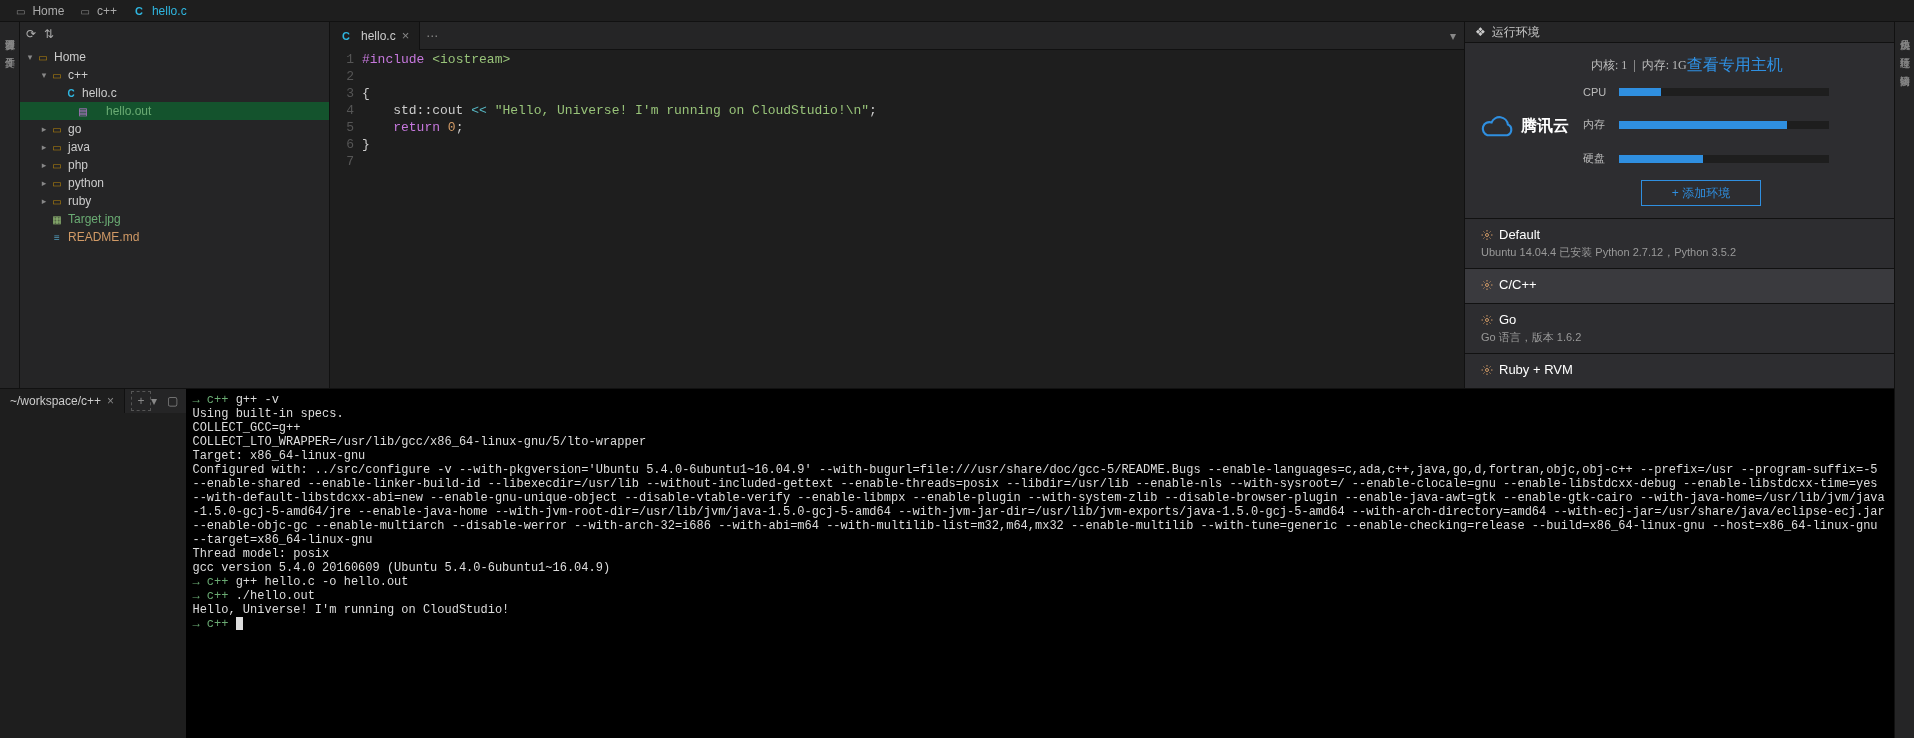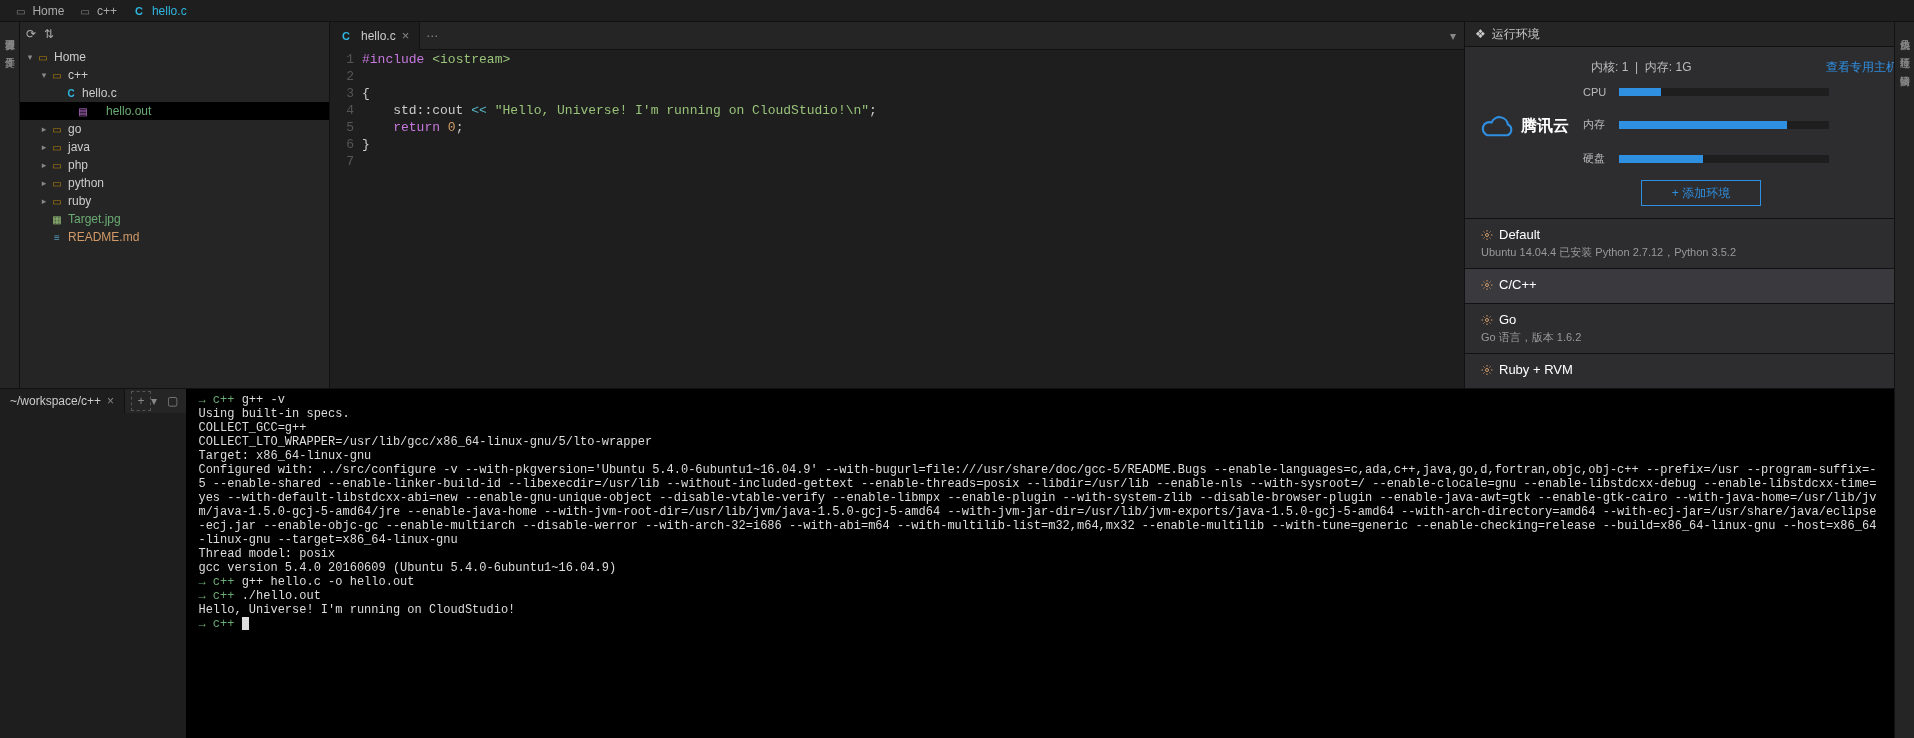--- a/index.html
+++ b/index.html
@@ -98,21 +98,21 @@
 .tree { flex: 1; overflow: auto; padding-top: 2px; }
 .tree-row {
   display: flex;
   align-items: center;
   height: 18px;
   padding-left: 4px;
   cursor: pointer;
   color: #ccc;
   font-size: 12px;
 }
-.tree-row.sel { background: #000000; gap: 12px; }
+.tree-row.sel { background: #14532d; gap: 12px; }
 .tw { width: 12px; display: inline-block; text-align: center; color: #888; font-size: 9px; }
 .ind1 { padding-left: 18px; }
 .ind2 { padding-left: 32px; }
 .txtgreen { color: #6aab73; }
 .txtorange { color: #d19a66; }
 .file-ic { width: 14px; height: 14px; display: inline-flex; align-items: center; justify-content: center; margin-right: 4px; font-size: 10px; }
 .fi-folder::before { content: "▭"; color: #b8860b; }
 .fi-c { color: #2fb6e0; font-weight: bold; }
 .fi-c::before { content: "C"; }
 .fi-out::before { content: "▤"; color: #c678dd; }
@@ -184,27 +184,27 @@
   display: flex;
   align-items: center;
   padding: 0 10px;
   gap: 6px;
   background: #252526;
   border-bottom: 1px solid #111;
 }
 .env-body { padding: 12px 16px; }
 .env-top {
   display: flex;
-  justify-content: space-between;
   align-items: center;
   margin-bottom: 10px;
   margin-left: 110px;
+  font-family: Liberation Serif, serif;
 }
 .env-top .stats { color: #bbb; font-size: 12px; }
-.env-top .link { color: #2f8fe0; cursor: pointer; font-size: 12px; }
+.env-top .link { color: #2f8fe0; cursor: pointer; font-size: 16px; }
 .env-mid { display: flex; gap: 14px; align-items: center; }
 .cloud-logo { display: flex; align-items: center; gap: 6px; }
 .cloud-svg { width: 34px; height: 24px; }
 .cloud-txt { font-size: 16px; font-weight: bold; color: #fff; }
 .meters { flex: 1; display: flex; flex-direction: column; gap: 19px; }
 .meter { display: flex; align-items: center; gap: 8px; }
 .meter .lbl { font-size: 11px; color: #bbb; width: 28px; }
 .bar { height: 8px; background: #1e1e1e; flex: 1; position: relative; max-width: 210px; }
 .bar .fill { position: absolute; left: 0; top: 0; bottom: 0; background: #2f8fe0; }
 .add-env {
@@ -258,21 +258,21 @@
 }
 .term-tab .close { color: #888; }
 .term-add { width: 20px; height: 20px; border: 1px dashed #555; margin-left: 6px; display: flex; align-items: center; justify-content: center; color: #888; cursor: pointer; }
 .term-tools { margin-left: auto; margin-right: 8px; color: #888; display: flex; gap: 10px; }
 .term-body {
   flex: 1;
   background: #000;
   color: #ddd;
   font-family: Consolas, "Courier New", monospace;
   font-size: 12px;
-  padding: 4px 12px;
+  padding: 4px 6px;
   overflow: hidden;
   white-space: pre-wrap;
   word-break: break-all;
 }
 .prompt { color: #6aab73; }
 .cmd { color: #ddd; }
 .cursor { display: inline-block; width: 7px; height: 13px; background: #ddd; vertical-align: middle; }
 </style>
 </head>
 <body>

